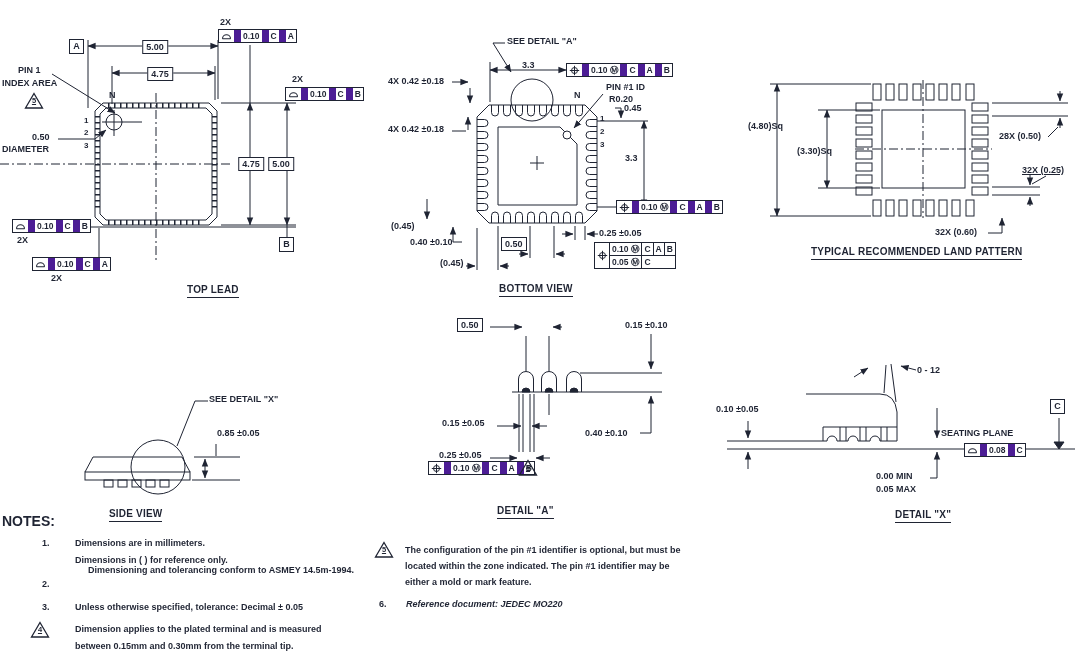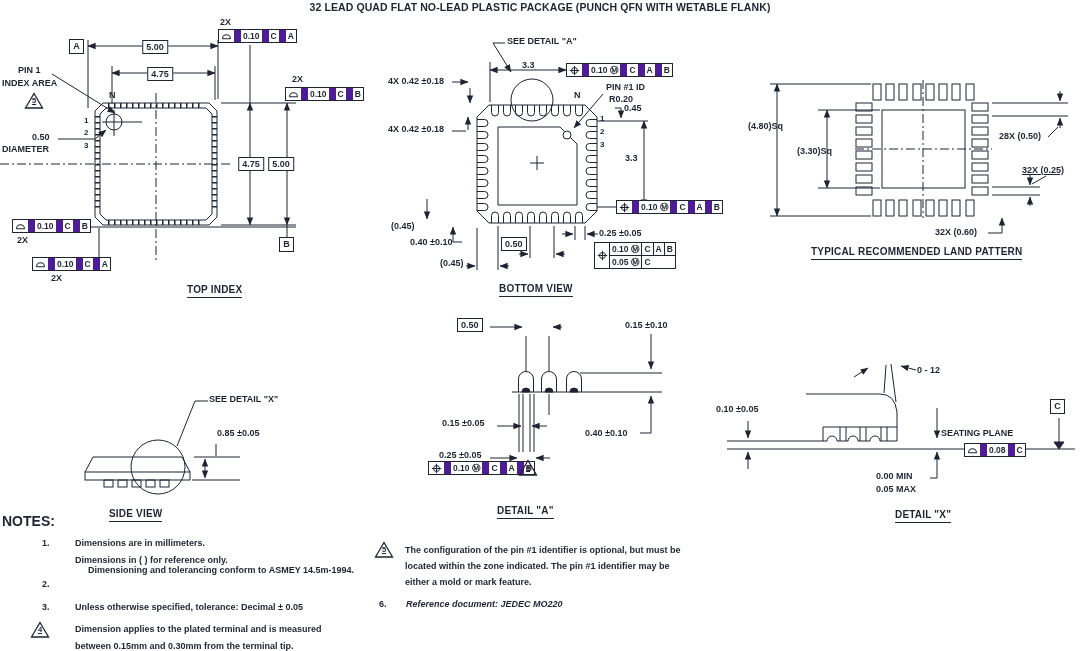--- a/index.html
+++ b/index.html
@@ -229,21 +229,20 @@
     <path d="M748 421 V438" marker-end="url(#ah)"></path>
     <path d="M748 469 V452" marker-end="url(#ah)"></path>
     <path d="M930 478 H937 M937 478 V470"></path>
     <path d="M937 408 V438" marker-end="url(#ah)"></path>
     <path d="M937 470 V452" marker-end="url(#ah)"></path>
     <path d="M1059 418 V447"></path>
     <path d="M1054 442 L1064 442 L1059 449 Z" fill="#1f2433"></path>
   </g>
 </svg>
 
-<div class="lb ttl" style="top:1px;left:0;">32 LEAD QUAD FLAT NO-LEAD PLASTIC PACKAGE (PUNCH QFN WITH WETABLE FLANK)</div>
 
 <div class="lb" style="left:220px;top:17px;">2X</div>
 <div class="lb fcf" style="left:218px;top:29px;">
   <span>
         <svg width="11" height="7">
           <path d="M1.5 5.8 H9.5 M1.5 5.8 A4 4 0 0 1 9.5 5.8" fill="none" stroke="#1f2433" stroke-width="1.1"></path>
         </svg>
       </span>
   <span>0.10</span>
   <span>C</span>
@@ -295,21 +294,21 @@
   <span>
         <svg width="11" height="7">
           <path d="M1.5 5.8 H9.5 M1.5 5.8 A4 4 0 0 1 9.5 5.8" fill="none" stroke="#1f2433" stroke-width="1.1"></path>
         </svg>
       </span>
   <span>0.10</span>
   <span>C</span>
   <span>A</span>
 </div>
 <div class="lb" style="left:51px;top:273px;">2X</div>
-<div class="lb cap" style="left:187px;top:284px;">TOP INDEX</div>
+<div class="lb cap" style="left:187px;top:284px;">TOP LEAD</div>
 
 <div class="lb" style="left:507px;top:36px;">SEE DETAIL "A"</div>
 <div class="lb" style="left:522px;top:60px;">3.3</div>
 <div class="lb fcf" style="left:566px;top:63px;">
   <span>
         <svg width="11" height="11">
           <circle cx="5.5" cy="5.5" r="3" fill="none" stroke="#1f2433" stroke-width="1"></circle>
           <path d="M5.5 0.8 V10.2 M0.8 5.5 H10.2" stroke="#1f2433" stroke-width="1"></path>
         </svg>
       </span>

